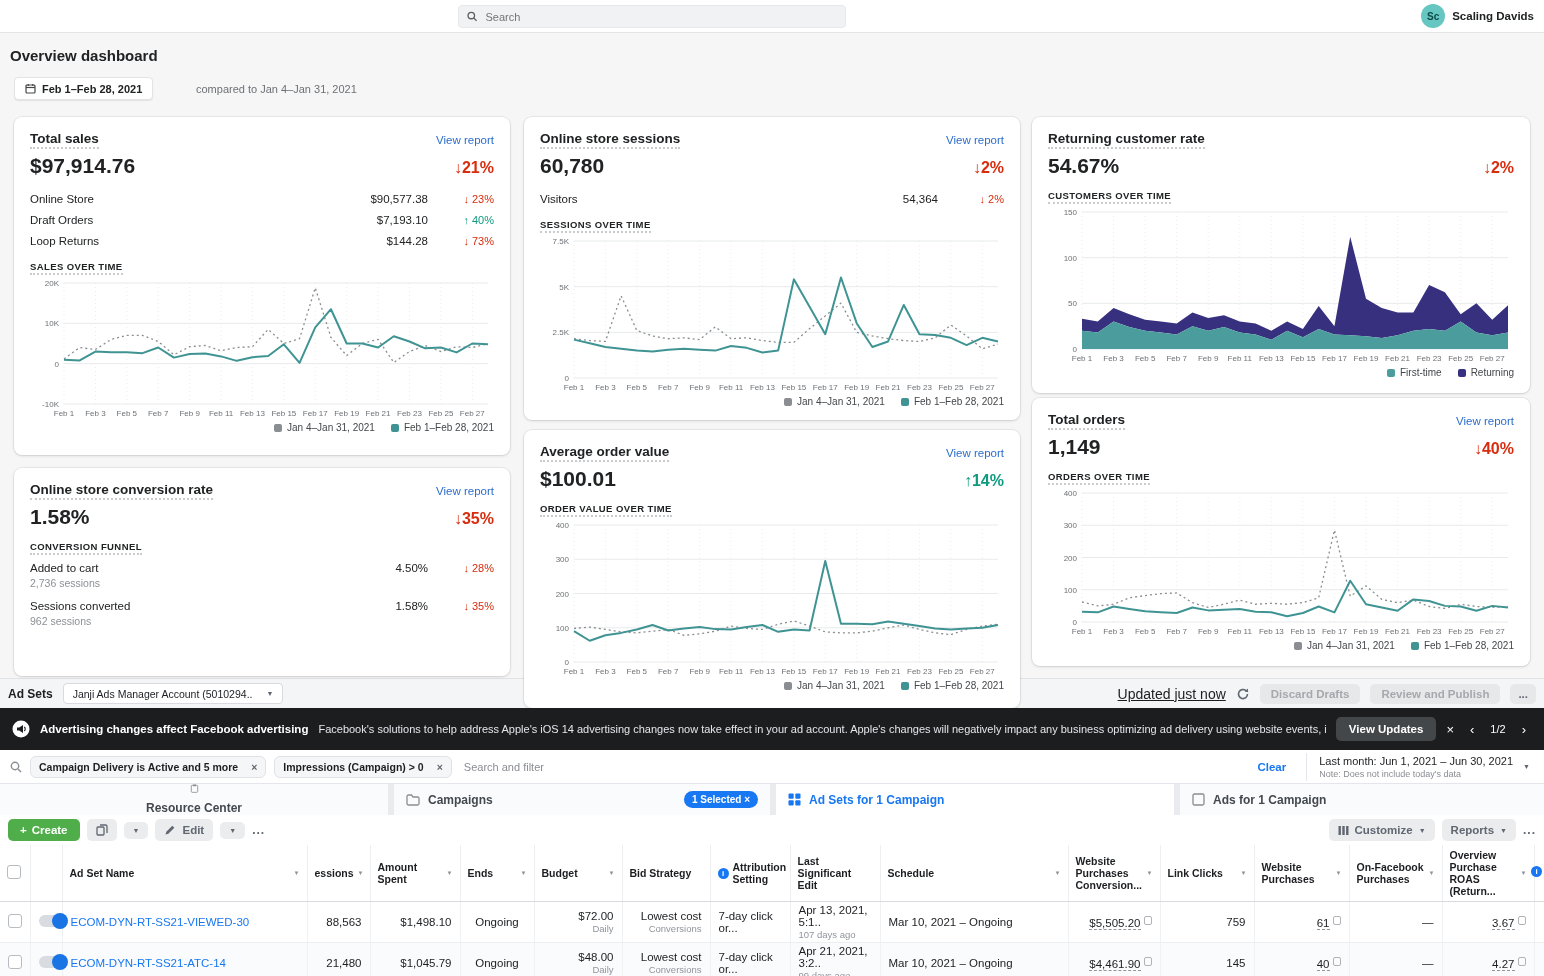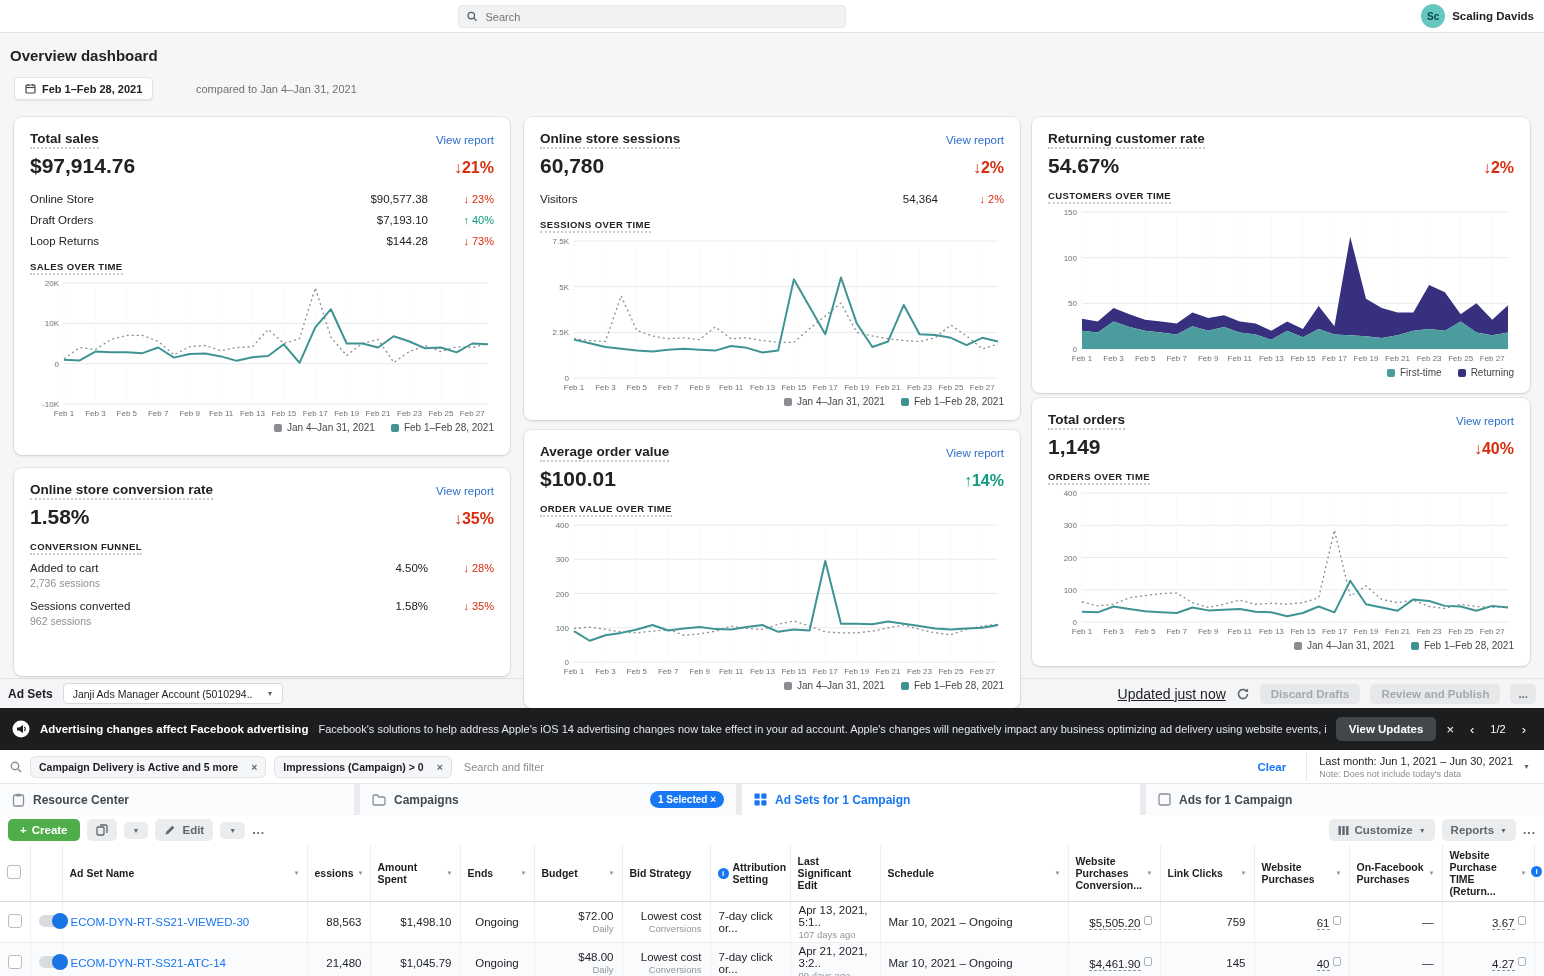--- a/index.html
+++ b/index.html
@@ -526,21 +526,21 @@
     <span class="daterange">
       <span>
           <div class="l1">Last month: Jun 1, 2021 – Jun 30, 2021</div>
           <div class="l2">Note: Does not include today's data</div>
         </span>
       <span class="caret-dn">▼</span>
     </span>
   </div>
 
   <div class="tabs">
-    <div class="tab" style="width:354px;">
+    <div class="tab" style="width:388px;flex-direction:column;">
       <svg width="13" height="14" viewBox="0 0 13 14">
           <rect x="1.5" y="2" width="10" height="11" rx="1.5" fill="none" stroke="#8a8d91" stroke-width="1.3"></rect>
           <rect x="4" y="0.8" width="5" height="2.6" rx="1" fill="#8a8d91"></rect>
         </svg>
       <span>Resource Center</span>
     </div>
     <div class="tab" style="width:376px;">
       <svg width="14" height="12" viewBox="0 0 14 12">
           <path d="M1 2.5A1.5 1.5 0 0 1 2.5 1h3l1.5 2h4.5A1.5 1.5 0 0 1 13 4.5v5A1.5 1.5 0 0 1 11.5 11h-9A1.5 1.5 0 0 1 1 9.5z" fill="none" stroke="#8a8d91" stroke-width="1.3"></path>
         </svg>
@@ -702,21 +702,21 @@
               </span>
             </th>
             <th>
               <span class="thc">
                 <span>On-Facebook Purchases</span>
                 <span class="sc">▼</span>
               </span>
             </th>
             <th>
               <span class="thc">
-                <span>Website Purchase TIME (Return...</span>
+                <span>Overview Purchase ROAS (Return...</span>
                 <span class="sc">▼</span>
               </span>
             </th>
             <th></th>
           </tr>
           <tr>
             <td><span class="cb"></span></td>
             <td><span class="tgl"><i></i></span></td>
             <td class=""><span class="link ">ECOM-DYN-RT-SS21-VIEWED-30</span></td>
             <td class="num"><span class="">88,563</span></td>

